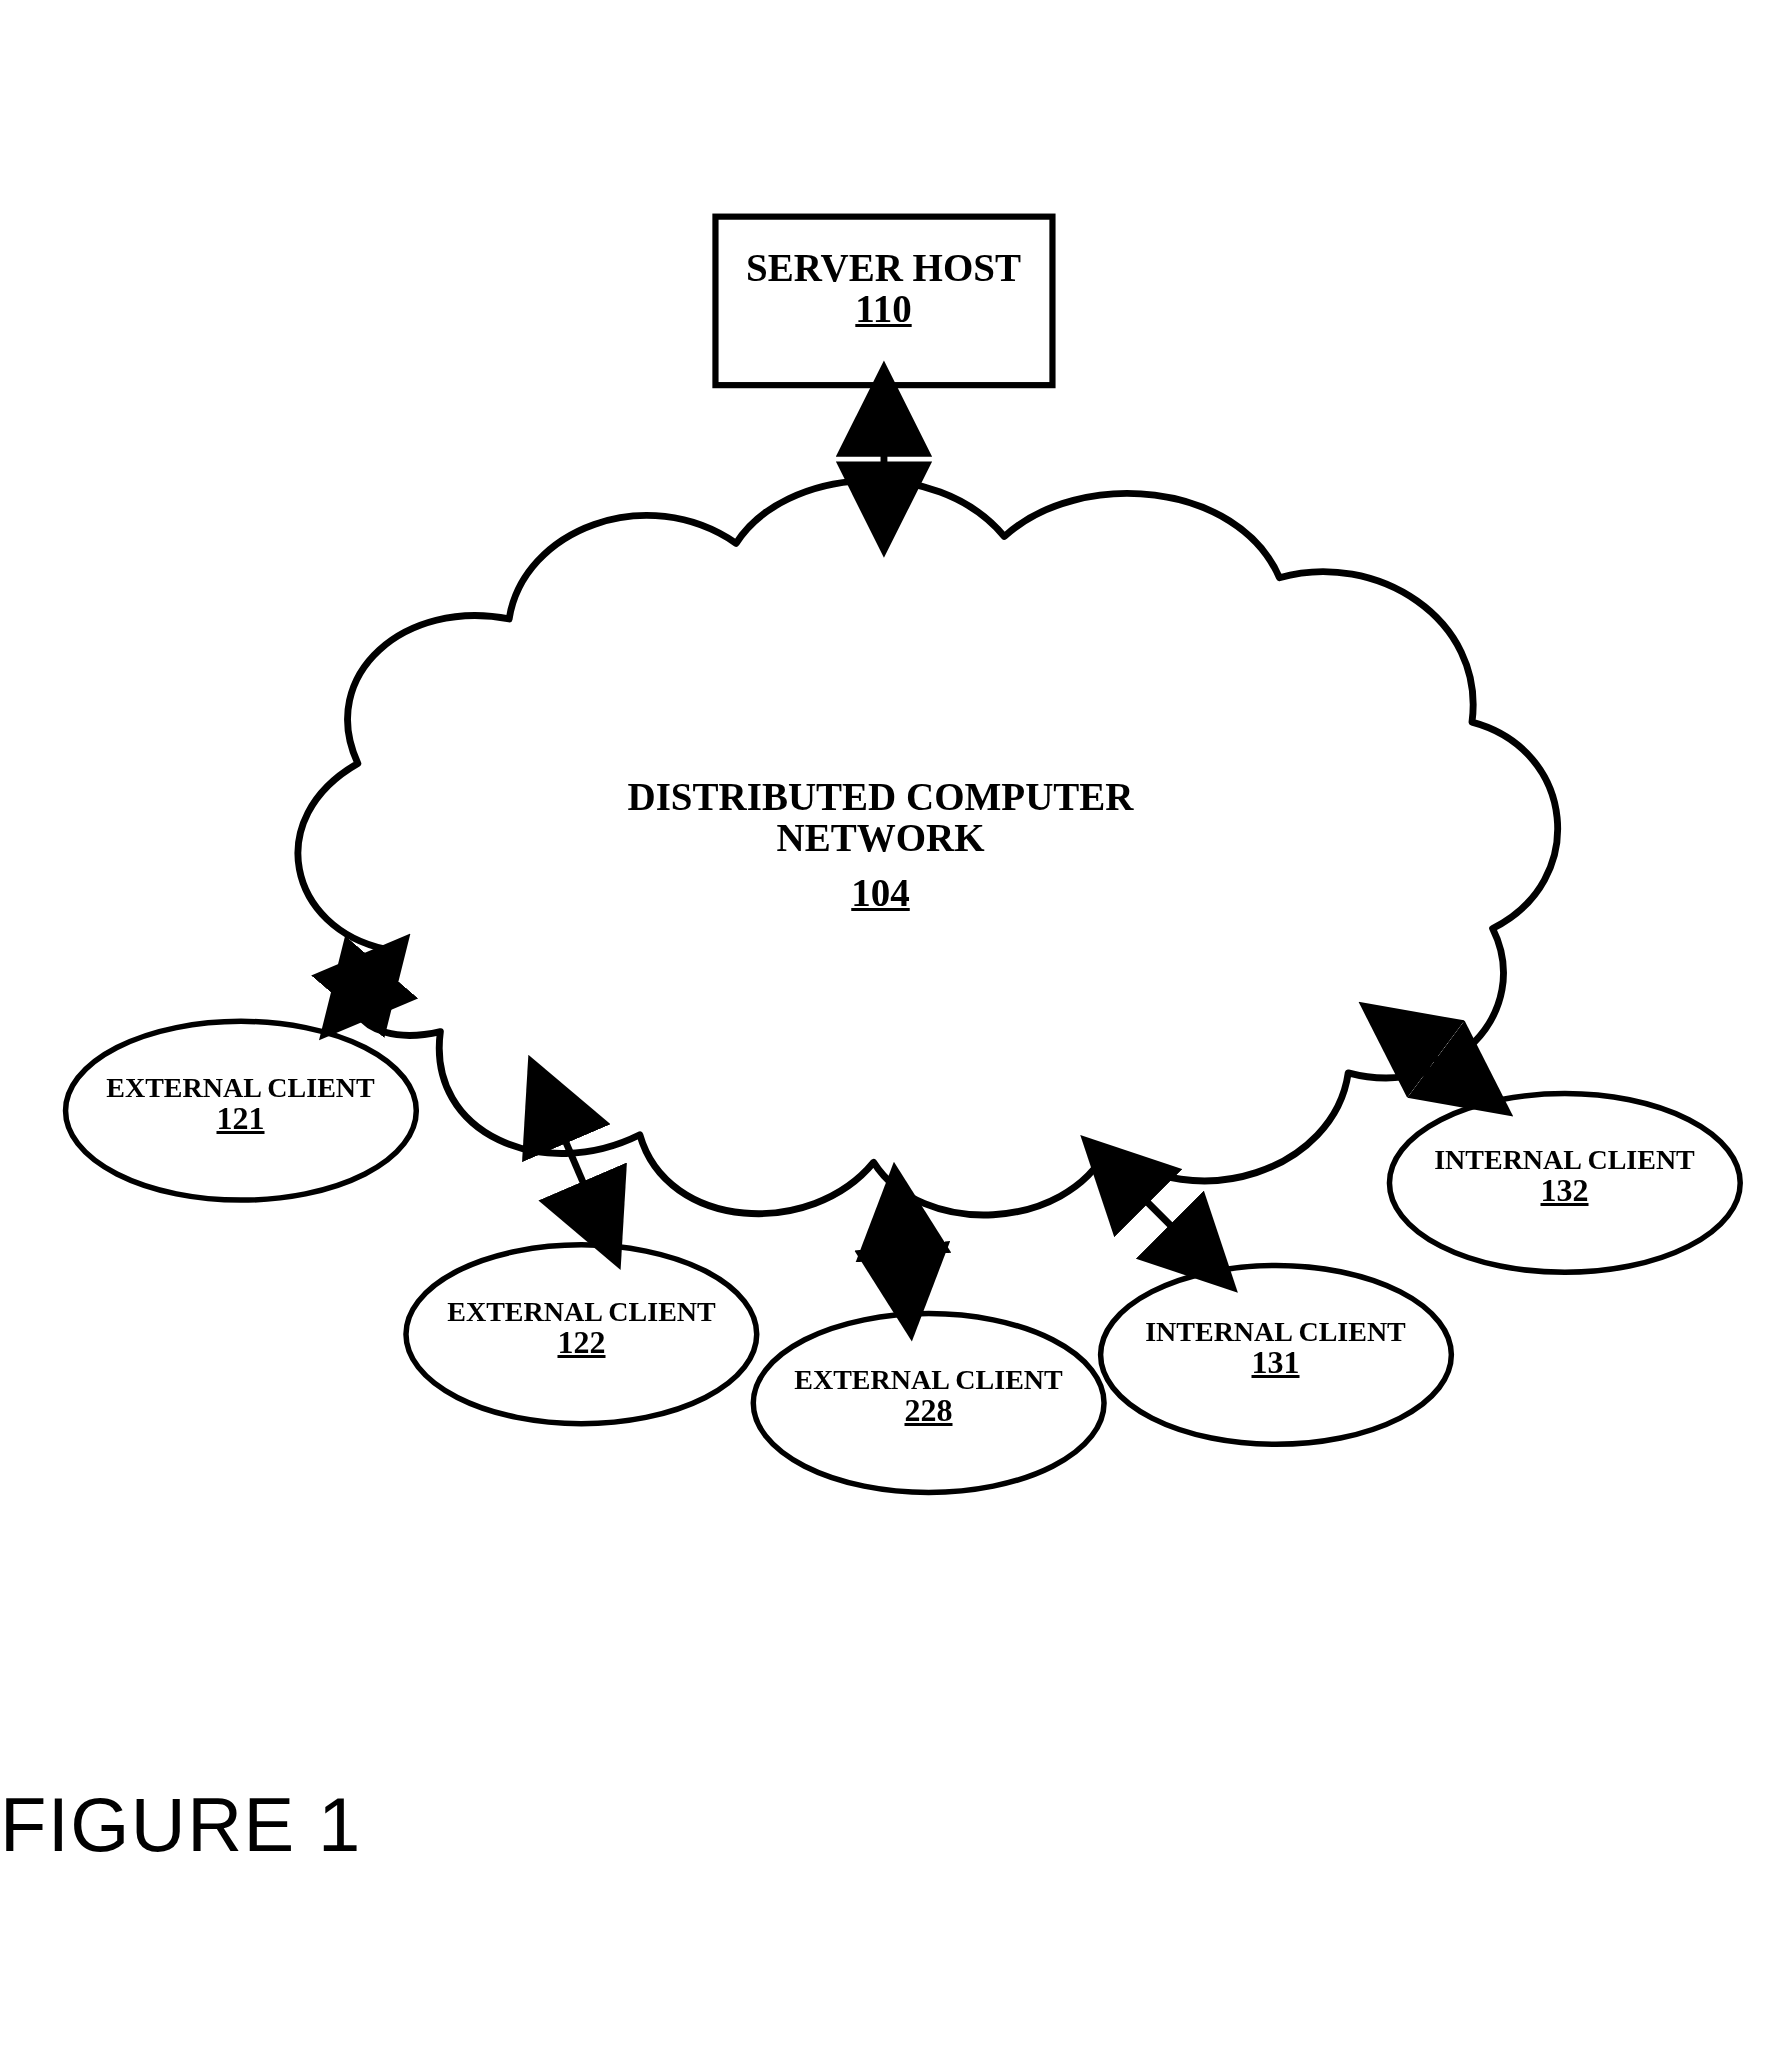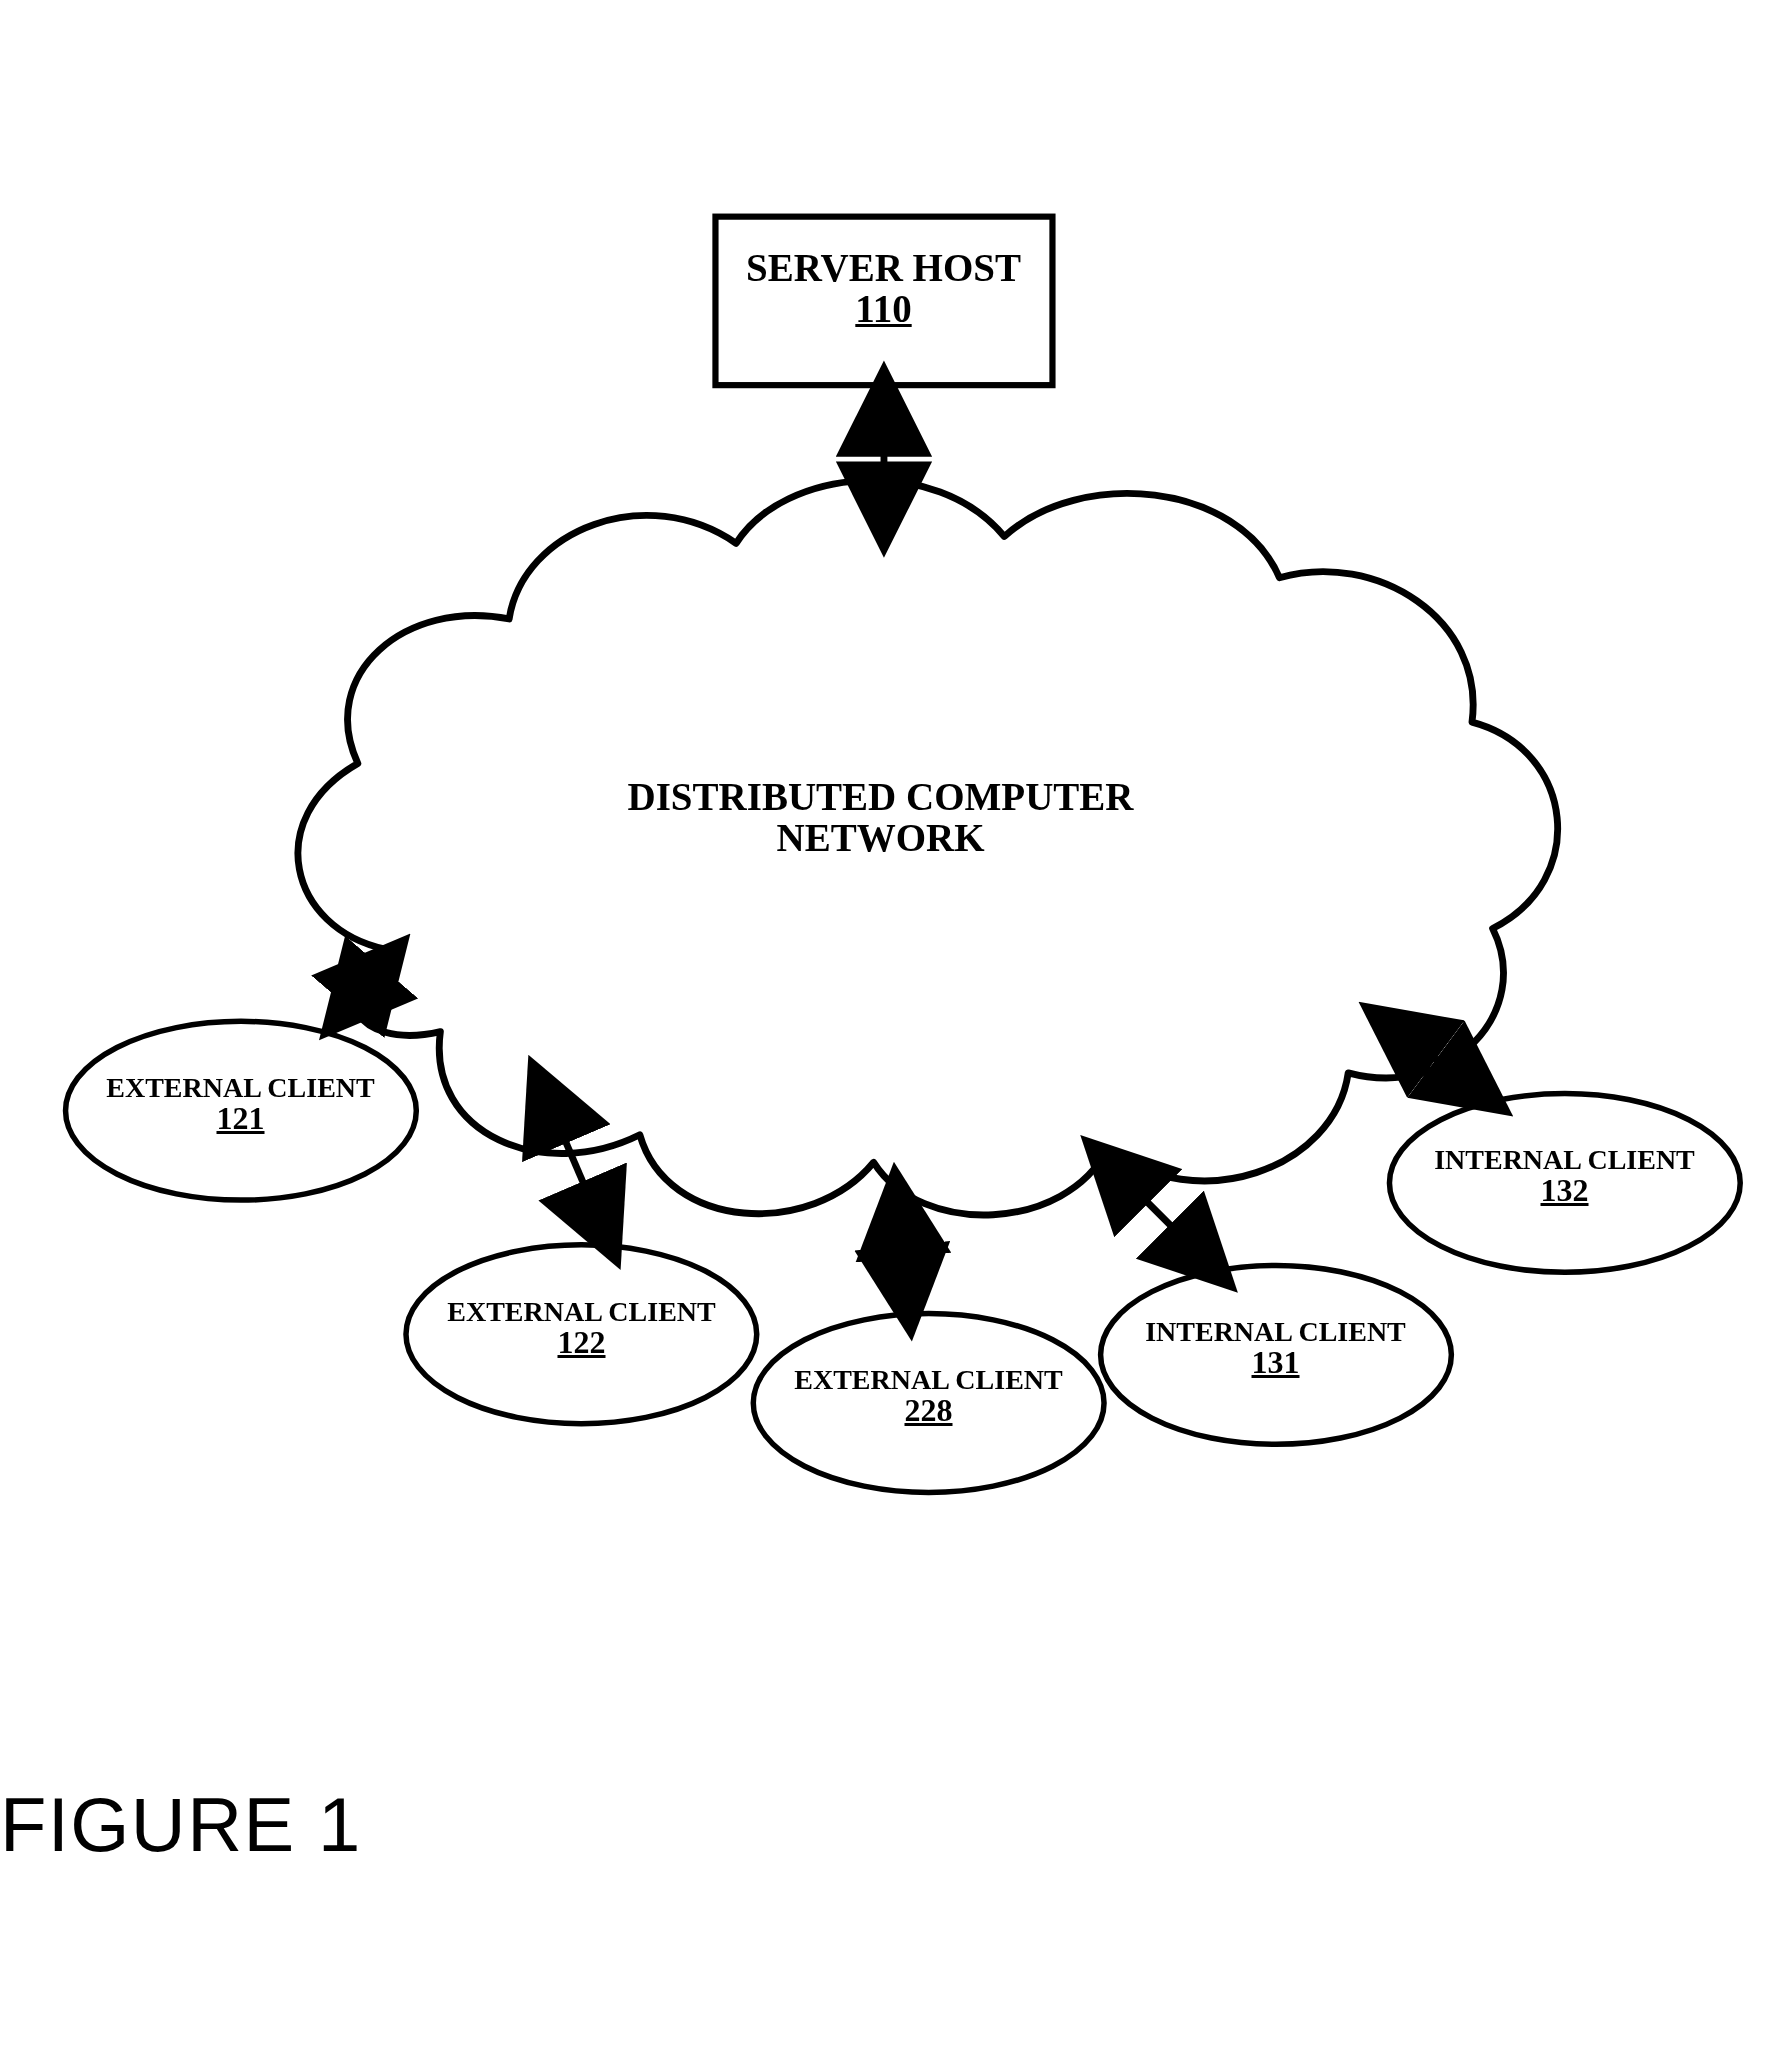--- a/index.html
+++ b/index.html
@@ -105,20 +105,21 @@
   </svg>
 
   <div class="node-label" style="position:absolute; left:715px; top:248px; width:337px;">
     <div class="title big">SERVER HOST</div>
     <div class="refnum big">110</div>
   </div>
 
   <div class="node-label" style="position:absolute; left:571px; top:777px; width:619px;">
     <div class="title big">DISTRIBUTED COMPUTER</div>
     <div class="title big">NETWORK</div>
+    <div class="refnum big" style="margin-top:13.8px">104</div>
   </div>
 
   <div class="node-label" style="position:absolute; left:65px; top:1073px; width:351px;">
     <div class="title">EXTERNAL CLIENT</div>
     <div class="refnum">121</div>
   </div>
 
   <div class="node-label" style="position:absolute; left:406px; top:1297px; width:351px;">
     <div class="title">EXTERNAL CLIENT</div>
     <div class="refnum">122</div>

